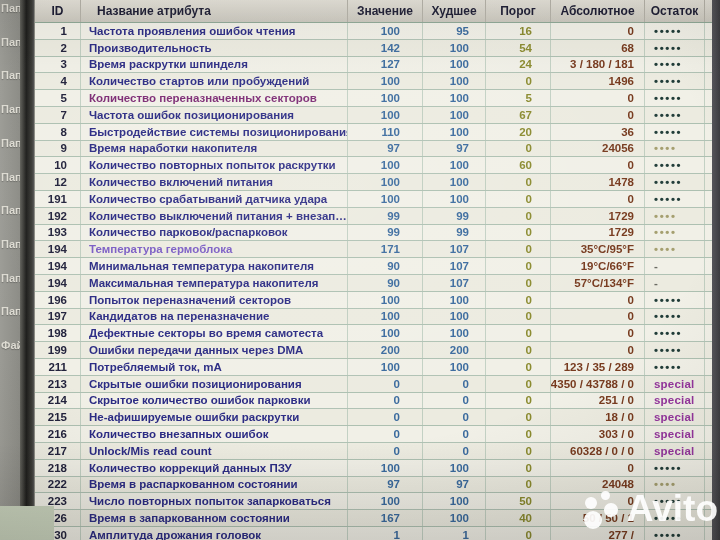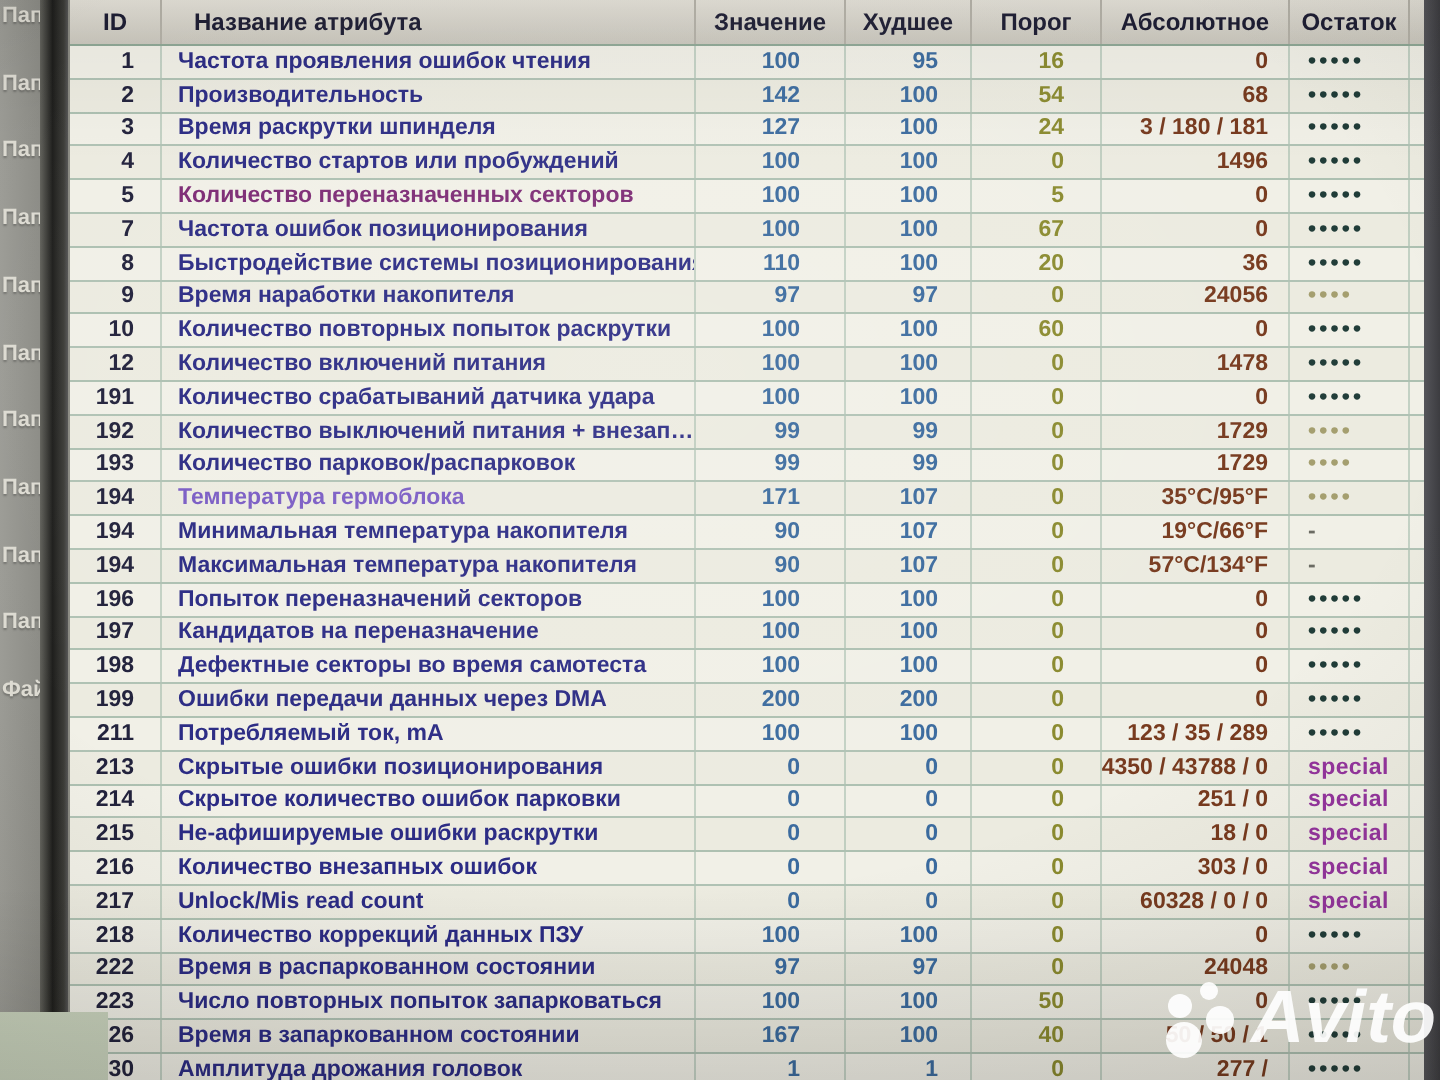--- a/index.html
+++ b/index.html
@@ -60,21 +60,21 @@
   
   .watermark{position:absolute;right:2px;bottom:10px;display:flex;align-items:center;
              opacity:.92;}
   .wm-logo{position:relative;width:39px;height:40px;margin-right:4px;}
   .wc{position:absolute;border-radius:50%;background:#fff;}
   .w1{left:1px;top:8px;width:12px;height:12px;}
   .w2{left:17px;top:2px;width:9px;height:9px;}
   .w3{left:0;top:22px;width:18px;height:18px;}
   .w4{left:20px;top:14px;width:14px;height:14px;}
   .wm-text{color:#fff;font-size:37px;font-weight:bold;letter-spacing:0;
-           font-family:"Liberation Sans", sans-serif;font-style:italic;}
+           font-family:"Liberation Sans", sans-serif;}
 </style>
 </head>
 <body>
 
 <div class="scene">
 
   <div class="bg-list" id="bgList">
       <span class="bg-item" style="top: 2px;">Пап</span>
       <span class="bg-item" style="top: 35.7px;">Пап</span>
       <span class="bg-item" style="top: 69.4px;">Пап</span>

